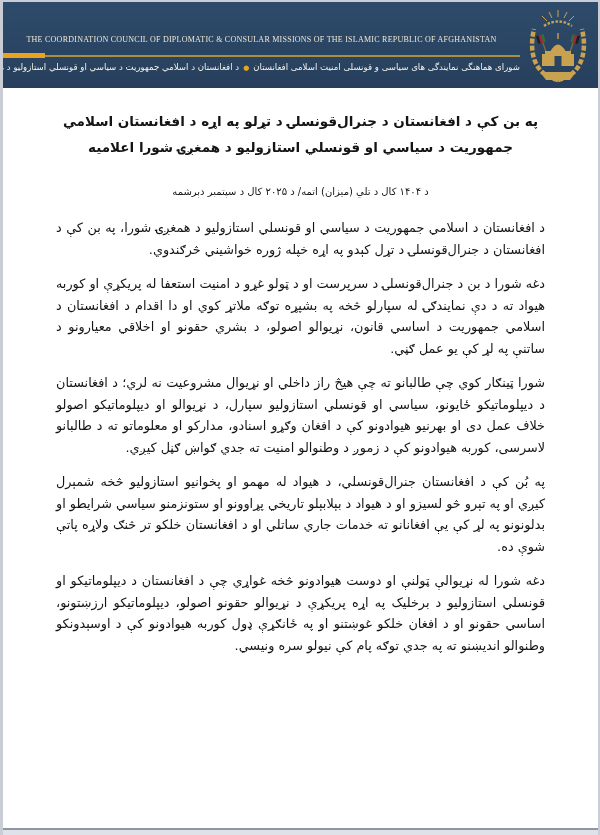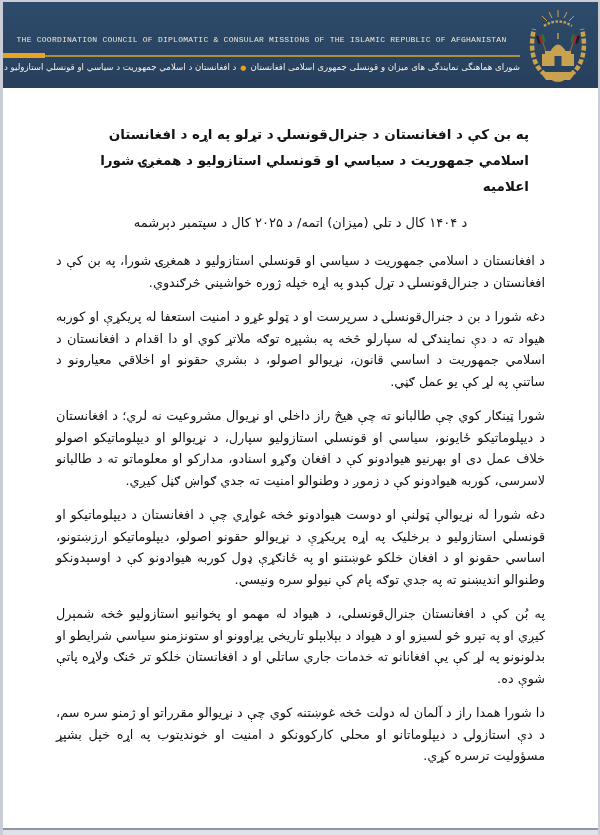--- a/index.html
+++ b/index.html
@@ -22,21 +22,21 @@
     background: linear-gradient(180deg, #2e4b6b 0%, #2a4563 55%, #273f5c 100%);
   }
   .lh-content {
     position: absolute;
     left: 0; top: 0;
     width: 517px; height: 86px;
   }
   .lh-english {
     margin-top: 33px;
     text-align: center;
-    font-family: Liberation Mono, monospace;
+    font-family: Liberation Serif, serif;
     font-size: 8px;
     letter-spacing: 0.25px;
     color: #efe8d4;
     white-space: nowrap;
   }
   .gold-row {
     display: flex;
     align-items: center;
     margin-top: 9px;
   }
@@ -63,28 +63,29 @@
     right: 5px; top: 4px;
     width: 70px; height: 78px;
   }
   
   .doc {
     direction: rtl;
     padding: 17px 53px 0 53px;
     color: #141414;
   }
   .doc-title {
-    margin: 16px;
+    margin: 3px;
     font-size: 13.5px;
     font-weight: 700;
     line-height: 26px;
+    text-align: center;
   }
   .doc-date {
-    margin-top: 15px;
-    font-size: 13px;
+    margin-top: 26px;
+    font-size: 10px;
     text-align: center;
   }
   .doc-body { margin-top: 20px; }
   .doc-body p {
     margin: 0 0 13px 0;
     font-size: 12.8px;
     line-height: 21.5px;
     text-align: justify;
   }
   
@@ -102,21 +103,21 @@
 <div class="page">
 
   <div class="letterhead">
     <div class="lh-content">
       <div class="lh-english">THE COORDINATION COUNCIL OF DIPLOMATIC &amp; CONSULAR MISSIONS OF THE ISLAMIC REPUBLIC OF AFGHANISTAN</div>
       <div class="gold-row">
         <span class="gold-block"></span>
         <span class="gold-line"></span>
       </div>
       <div class="lh-subtitle">
-        <span>شورای هماهنگی نمایندگی های میزان و قونسلی جمهوری اسلامی افغانستان</span><span class="bullet">●</span><span>د افغانستان د اسلامي جمهوریت د سیاسي او قونسلي استازولیو د همغږۍ شورا</span>
+        <span>شورای هماهنگی نمایندگی های سیاسی و قونسلی امنیت اسلامی افغانستان</span><span class="bullet">●</span><span>د افغانستان د اسلامي جمهوریت د سیاسي او قونسلي استازولیو د همغږۍ شورا</span>
       </div>
     </div>
 
     <div class="emblem-wrap">
       <svg viewBox="0 0 70 78" width="70" height="78" aria-hidden="true">
 
         <g stroke="#c9a24f" stroke-width="1">
           <line x1="35" y1="11" x2="35" y2="4"></line>
           <line x1="29" y1="12" x2="26" y2="6"></line>
           <line x1="41" y1="12" x2="44" y2="6"></line>
@@ -158,20 +159,19 @@
 
   <div class="doc">
     <h1 class="doc-title">په بن کې د افغانستان د جنرال‌قونسلۍ د تړلو په اړه د افغانستان اسلامي جمهوریت د سیاسي او قونسلي استازولیو د همغږۍ شورا اعلامیه</h1>
 
     <div class="doc-date">د ۱۴۰۴ کال د تلي (میزان) اتمه/ د ۲۰۲۵ کال د سپتمبر دېرشمه</div>
 
     <div class="doc-body">
       <p>د افغانستان د اسلامي جمهوریت د سیاسي او قونسلي استازولیو د همغږۍ شورا، په بن کې د افغانستان د جنرال‌قونسلۍ د تړل کېدو په اړه خپله ژوره خواشیني څرګندوي.</p>
       <p>دغه شورا د بن د جنرال‌قونسلۍ د سرپرست او د ټولو غړو د امنیت استعفا له پریکړې او کوربه هیواد ته د دې نمایندګۍ له سپارلو څخه په بشپړه توګه ملاتړ کوي او دا اقدام د افغانستان د اسلامي جمهوریت د اساسي قانون، نړیوالو اصولو، د بشري حقونو او اخلاقي معیارونو د ساتنې په لړ کې یو عمل ګڼي.</p>
       <p>شورا ټینګار کوي چې طالبانو ته چې هیڅ راز داخلي او نړیوال مشروعیت نه لري؛ د افغانستان د دیپلوماتیکو ځایونو، سیاسي او قونسلي استازولیو سپارل، د نړیوالو او دیپلوماتیکو اصولو خلاف عمل دی او بهرنیو هیوادونو کې د افغان وګړو اسنادو، مدارکو او معلوماتو ته د طالبانو لاسرسی، کوربه هیوادونو کې د زموږ د وطنوالو امنیت ته جدي ګواښ ګڼل کیږي.</p>
+      <p>په بُن کې د افغانستان جنرال‌قونسلي، د هیواد له مهمو او پخوانیو استازولیو څخه شمېرل کیږي او په تېرو څو لسیزو او د هیواد د بېلابېلو تاریخي پړاوونو او ستونزمنو سیاسي شرایطو او بدلونونو په لړ کې یې افغانانو ته خدمات جاري ساتلي او د افغانستان خلکو تر څنګ ولاړه پاتې شوې ده.</p>
       <p>دغه شورا له نړیوالې ټولنې او دوست هیوادونو څخه غواړي چې د افغانستان د دیپلوماتیکو او قونسلي استازولیو د برخلیک په اړه پریکړې د نړیوالو حقونو اصولو، دیپلوماتیکو ارزښتونو، اساسي حقونو او د افغان خلکو غوښتنو او په ځانګړې ډول کوربه هیوادونو کې د اوسېدونکو وطنوالو اندیښنو ته په جدي توګه پام کې نیولو سره ونیسي.</p>
-      <p>په بُن کې د افغانستان جنرال‌قونسلي، د هیواد له مهمو او پخوانیو استازولیو څخه شمېرل کیږي او په تېرو څو لسیزو او د هیواد د بېلابېلو تاریخي پړاوونو او ستونزمنو سیاسي شرایطو او بدلونونو په لړ کې یې افغانانو ته خدمات جاري ساتلي او د افغانستان خلکو تر څنګ ولاړه پاتې شوې ده.</p>
-      <p>دا شورا همدا راز د آلمان له دولت څخه غوښتنه کوي چې د نړیوالو مقرراتو او ژمنو سره سم، د دې استازولۍ د دیپلوماتانو او محلي کارکوونکو د امنیت او خوندیتوب په اړه خپل بشپړ مسؤولیت ترسره کړي.</p>
     </div>
   </div>
 
   <div class="bottom-edge"></div>
 </div>
 
 </body></html>

